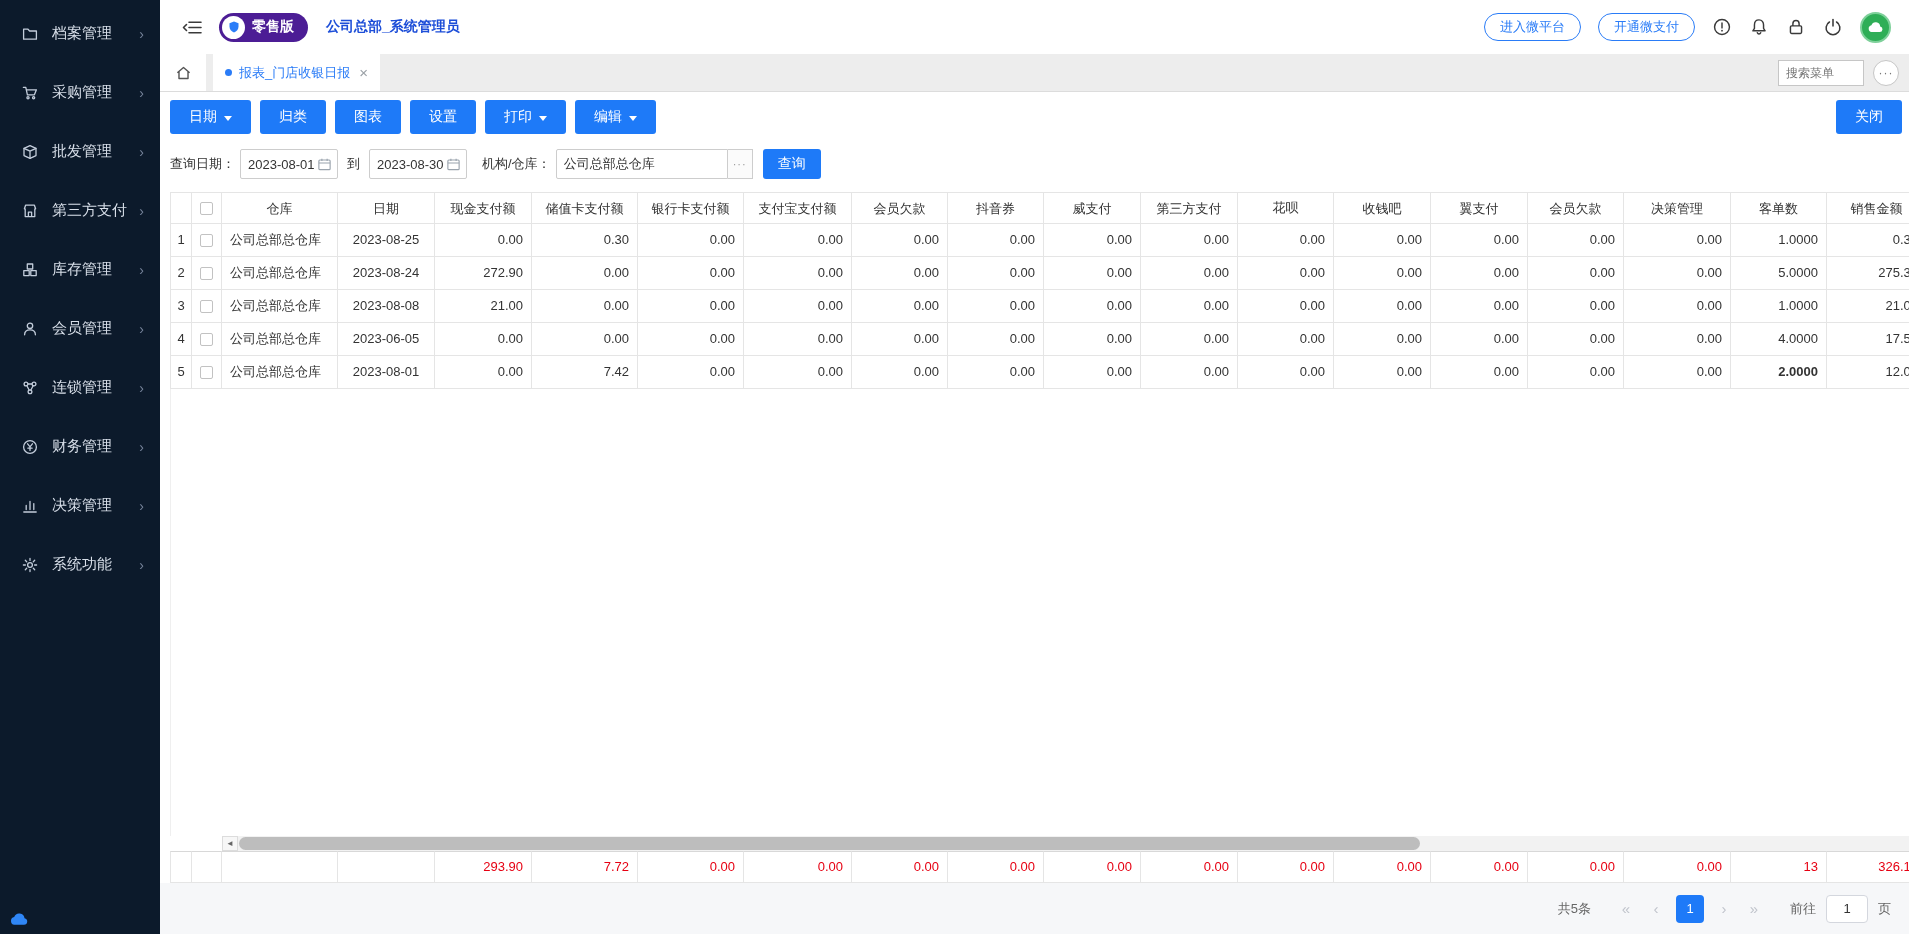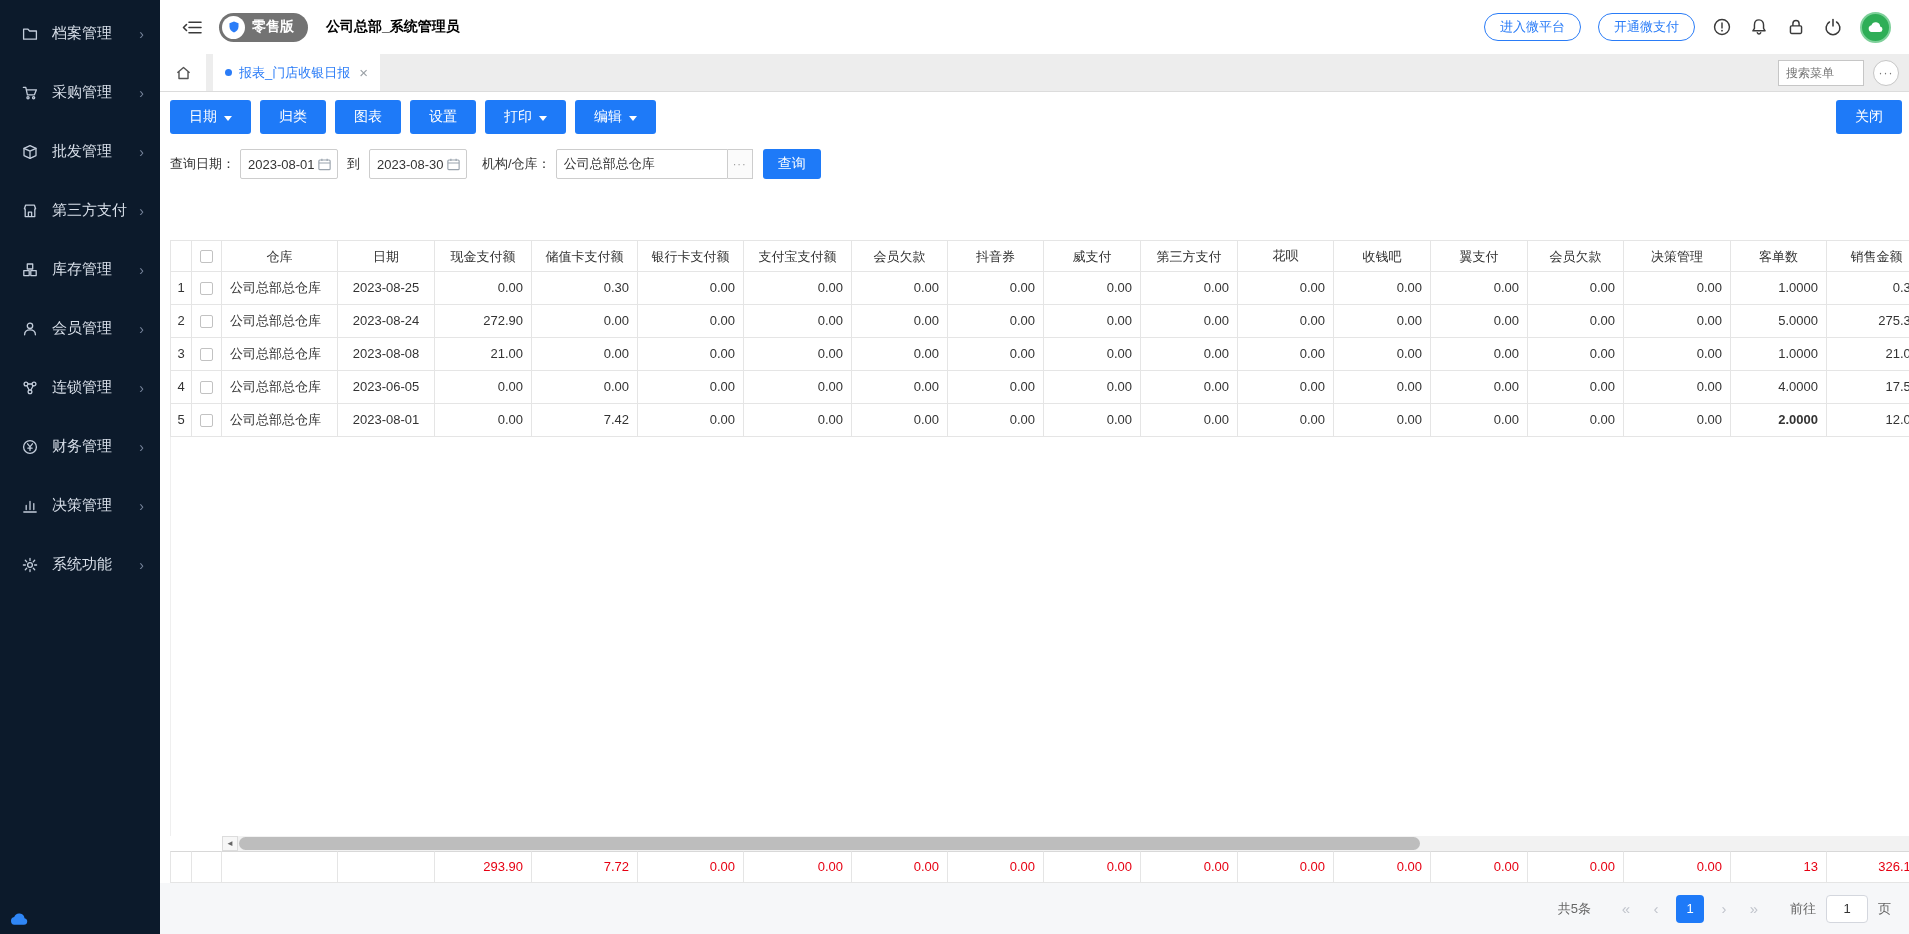--- a/index.html
+++ b/index.html
@@ -15,24 +15,24 @@
   .menu-item{display:flex;align-items:center;height:59px;padding:0 16px 0 21px;cursor:pointer;}
   .menu-item svg{flex-shrink:0;}
   .mi-label{flex:1;margin-left:13px;font-size:15px;color:#d8dfe9;}
   .chev{color:#76839a;font-size:14px;}
   .sidebar-footer{position:absolute;left:9px;bottom:4px;}
 
   
   .main{flex:1;display:flex;flex-direction:column;min-width:0;background:#fff;}
   .topbar{height:54px;display:flex;align-items:center;padding:0 18px 0 22px;background:#fff;flex-shrink:0;}
   .collapse{cursor:pointer;display:flex;align-items:center;}
-  .badge{display:flex;align-items:center;height:29px;border-radius:15px;background:#737373;padding:0 14px 0 3px;margin-left:16px;cursor:pointer;}
+  .badge{display:flex;align-items:center;height:29px;border-radius:15px;background:#4c1d95;padding:0 14px 0 3px;margin-left:16px;cursor:pointer;}
   .badge-circle{width:23px;height:23px;border-radius:50%;background:#fff;display:flex;align-items:center;justify-content:center;margin-right:7px;}
   .badge-text{color:#fff;font-size:14px;font-weight:bold;}
-  .account{margin-left:18px;font-size:14px;font-weight:bold;color:#000000;}
+  .account{margin-left:18px;font-size:14px;font-weight:bold;color:#1d4ed8;}
   .topbar-right{margin-left:auto;display:flex;align-items:center;gap:17px;}
   .pill{border:1px solid #2a7cf7;color:#2a7cf7;background:#fff;border-radius:15px;height:28px;display:flex;align-items:center;padding:0 15px;font-size:13px;font-family:inherit;cursor:pointer;}
   .ticon{cursor:pointer;display:flex;}
   .avatar{width:31px;height:31px;border-radius:50%;background:#2fae57;display:flex;align-items:center;justify-content:center;cursor:pointer;border:2px solid #7ed09a;}
 
   
   .tabbar{height:38px;background:#ededed;border-bottom:1px solid #dcdcdc;display:flex;align-items:stretch;flex-shrink:0;padding-right:10px;}
   .home-btn{width:46px;background:#fff;display:flex;align-items:center;justify-content:center;cursor:pointer;}
   .tab{display:flex;align-items:center;gap:7px;background:#fff;margin-left:7px;padding:0 12px;cursor:pointer;}
   .tab-dot{width:7px;height:7px;border-radius:50%;background:#2a7cf7;}
@@ -56,21 +56,21 @@
   .to-label{margin:0 9px;color:#333;}
   .org-label{margin-left:15px;margin-right:5px;color:#333;}
   .org-box{width:172px;height:30px;border:1px solid #cdcdcd;border-radius:2px 0 0 2px;display:flex;align-items:center;padding:0 7px;background:#fff;}
   .org-box input{flex:1;min-width:0;border:none;outline:none;font-size:13px;color:#333;font-family:inherit;}
   .dots-box{width:25px;height:30px;border:1px solid #cdcdcd;border-left:none;background:#fbfbfb;color:#9b9b9b;display:flex;align-items:center;justify-content:center;font-size:11px;letter-spacing:1px;cursor:pointer;}
   .q-btn{margin-left:10px;width:58px;height:30px;border:none;border-radius:3px;background:#1e7af8;color:#fff;font-size:14px;font-family:inherit;cursor:pointer;}
 
   
   .gridwrap{flex:1;min-height:0;display:flex;flex-direction:column;padding:6px 0 0 10px;overflow:hidden;background:#fff;}
   .grid{flex:1;min-height:0;display:flex;flex-direction:column;overflow:hidden;position:relative;}
-  #grid-rows{flex-shrink:0;margin-top:48px;}
+  #grid-rows{flex-shrink:0;}
   .hrow,.drow,.srow{display:flex;flex-shrink:0;}
   .cell{flex-shrink:0;overflow:hidden;white-space:nowrap;border-right:1px solid #e5e5e5;border-bottom:1px solid #e5e5e5;font-size:13px;color:#333;}
   .cell:first-child{border-left:1px solid #e5e5e5;}
   .hrow .cell{height:32px;line-height:31px;border-top:1px solid #e5e5e5;text-align:center;background:#fff;}
   .drow .cell{height:33px;line-height:32px;background:#fff;}
   .srow .cell{height:32px;line-height:30px;border-top:1px solid #d8d8d8;background:#fff;color:#e60012;}
   .c-left{text-align:left;padding-left:8px;}
   .c-right{text-align:right;padding-right:8px;}
   .c-center{text-align:center;}
   .c-cb{display:flex;align-items:center;justify-content:center;}

